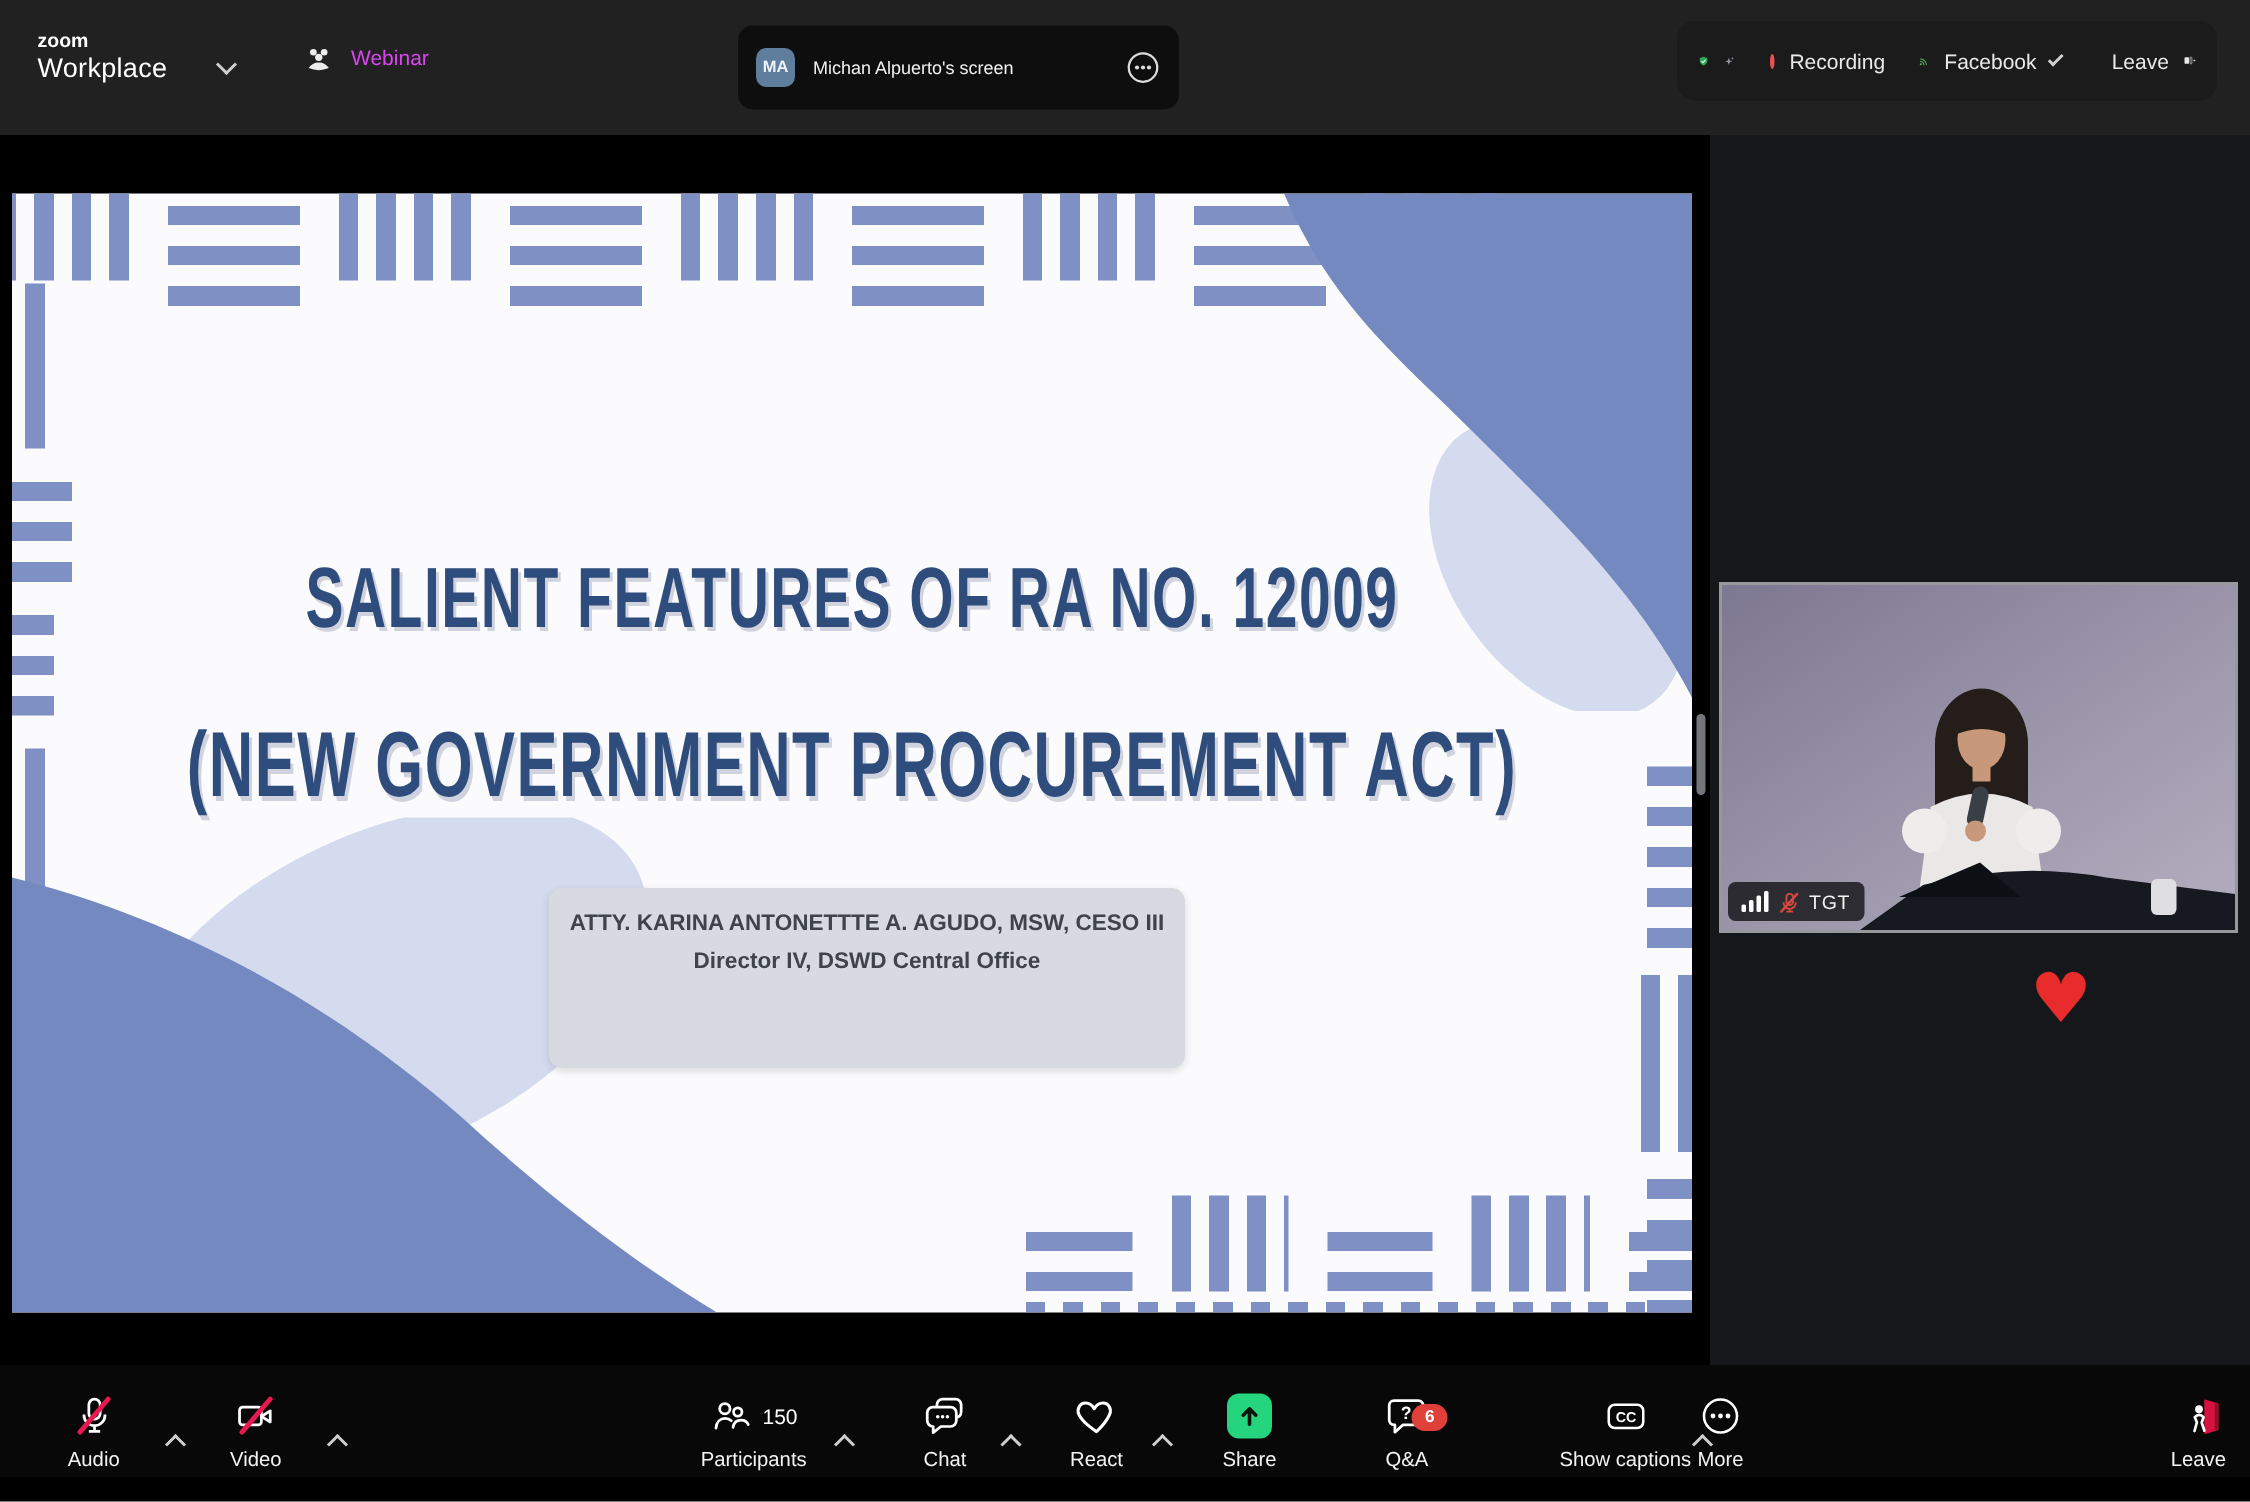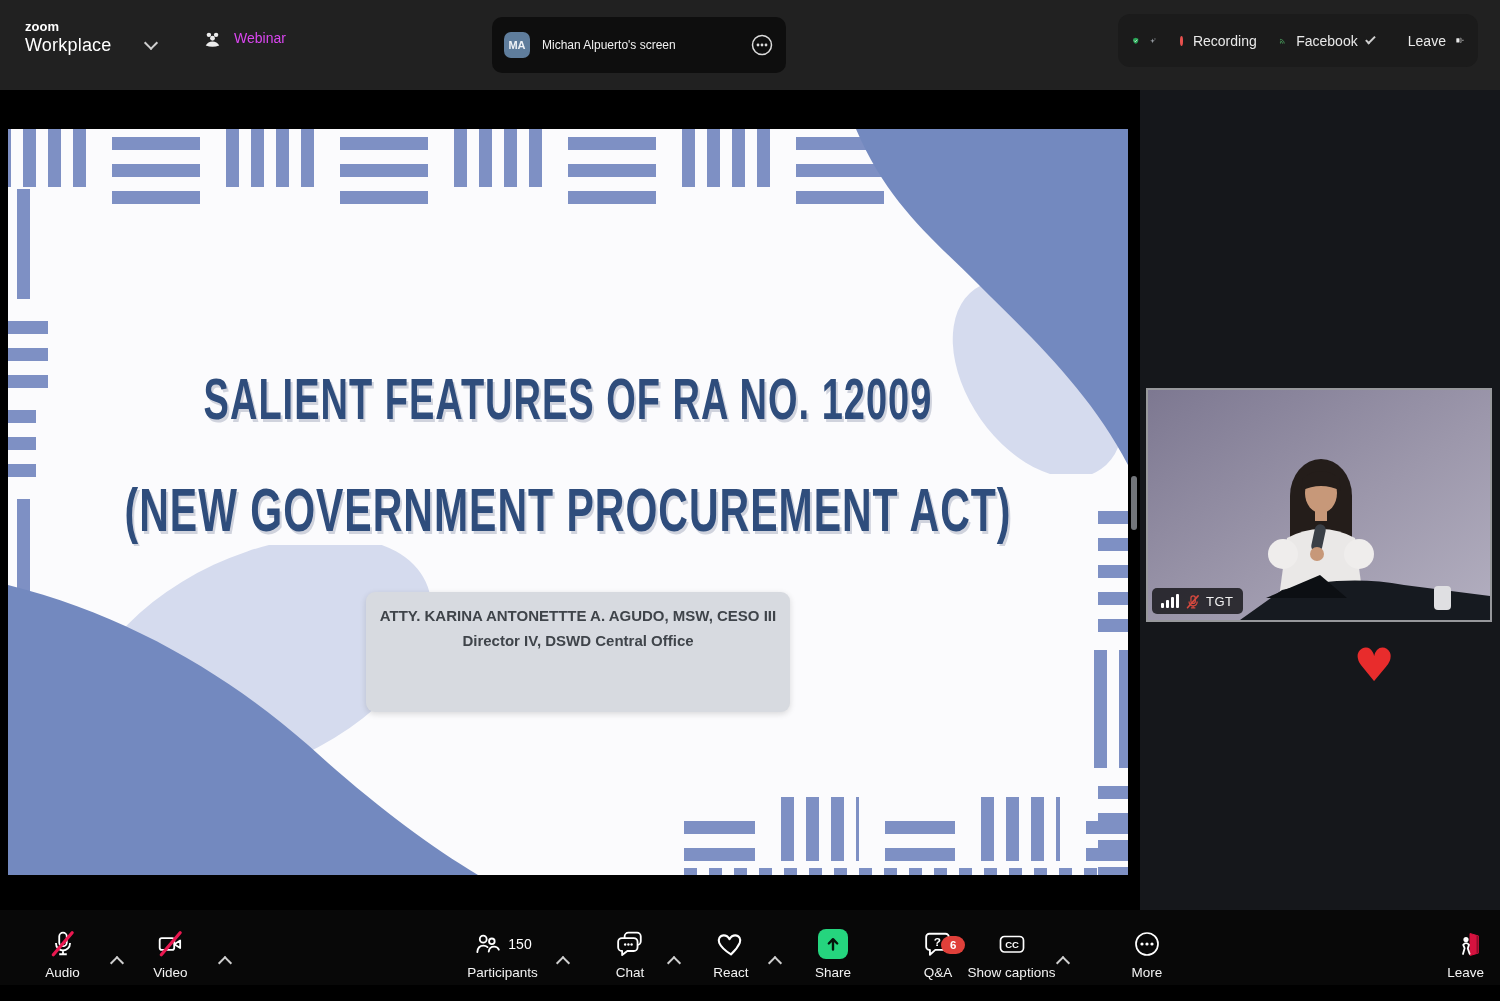--- a/index.html
+++ b/index.html
@@ -300,21 +300,21 @@
       <span class="ic">
         <svg width="28" height="28" viewBox="0 0 26 26">
           <path d="M5 3.5h15a3 3 0 0 1 3 3v9a3 3 0 0 1-3 3h-9.5l-5 4.5v-4.5H5a3 3 0 0 1-3-3v-9a3 3 0 0 1 3-3z" fill="none" stroke="#fff" stroke-width="1.7" stroke-linejoin="round"></path>
           <text x="12.5" y="14.8" text-anchor="middle" font-size="11" font-weight="bold" fill="#fff" font-family="Liberation Sans,sans-serif">?</text>
         </svg>
       </span>
       <span class="lbl">Q&amp;A</span>
       <span class="badge">6</span>
     </div>
 
-    <div class="tool" style="left:954px;width:115px;">
+    <div class="tool" style="left:1026px;width:115px;">
       <span class="ic">
         <svg width="30" height="26" viewBox="0 0 28 26">
           <rect x="2.5" y="5.5" width="23" height="15.5" rx="4" fill="none" stroke="#fff" stroke-width="1.7"></rect>
           <text x="14" y="16.8" text-anchor="middle" font-size="9.5" font-weight="bold" fill="#fff" font-family="Liberation Sans,sans-serif">CC</text>
         </svg>
       </span>
       <span class="lbl">Show captions</span>
       <span class="chev up tchev" style="left:104px;"></span>
     </div>
 

